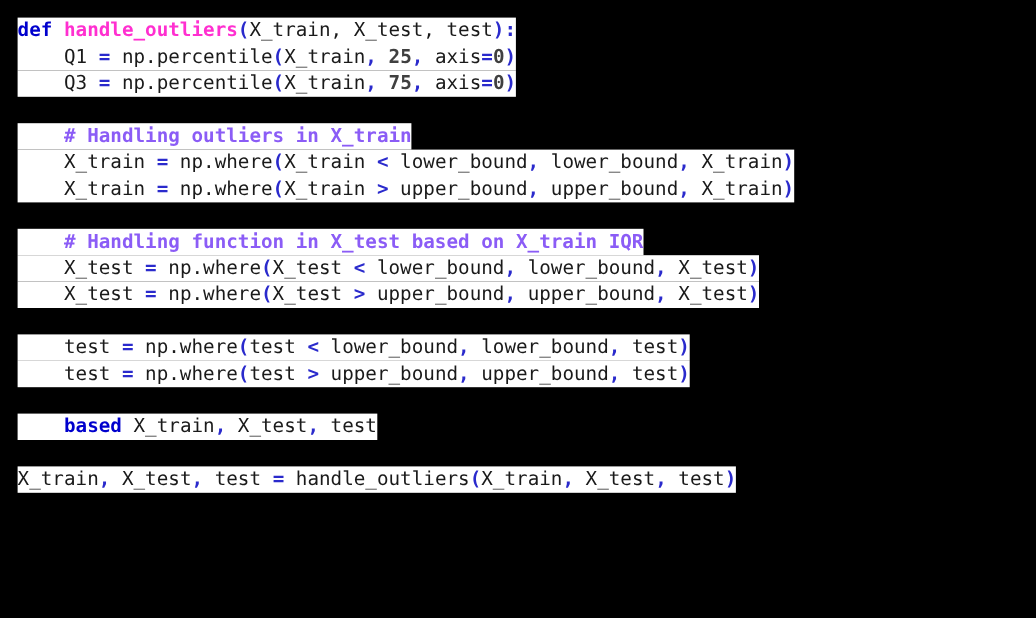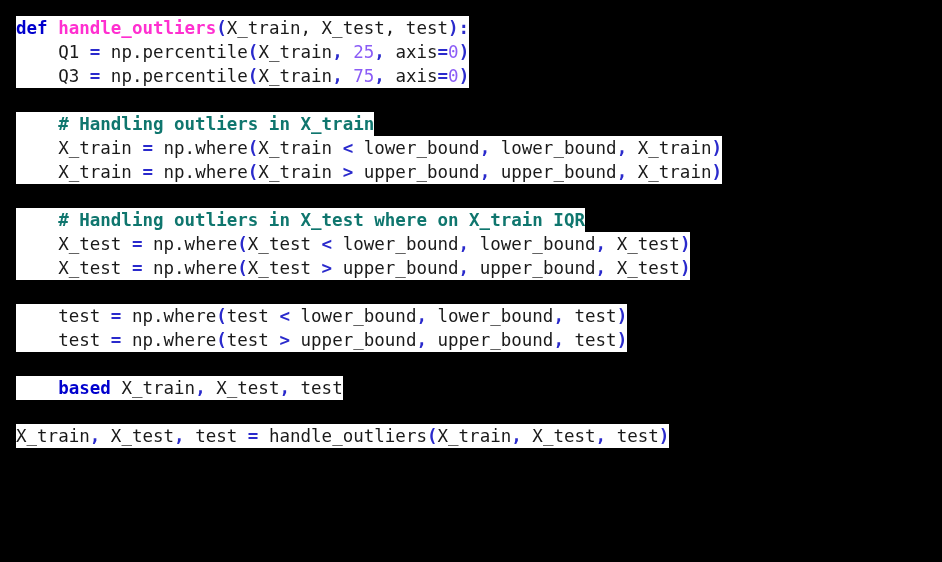--- a/index.html
+++ b/index.html
@@ -39,40 +39,40 @@
     padding: 0;
   }
   .code-line.blank .run {
     background: transparent;
     display: inline-block;
     height: 24px;
   }
   
   .t-kw   { color: #0000cd; font-weight: bold; }
   .t-fn   { color: #ff2fd0; font-weight: bold; }
-  .t-cmt  { color: #0f766e; font-weight: bold; }
-  .t-num  { color: #8b5cf6; font-weight: normal; }
+  .t-cmt  { color: #8b5cf6; font-weight: bold; }
+  .t-num  { color: #404040; font-weight: bold; }
   .t-op   { color: #2a2acc; font-weight: bold; }
   .t-punc { color: #2a2acc; font-weight: bold; }
   .t-id   { color: #1a1a1a; }
   .t-plain{ color: #1a1a1a; }
 </style>
 </head>
 <body>
 
 <div id="code-block">
     <div class="code-line"><span class="run"><span class="t-kw">def</span><span class="t-plain"> </span><span class="t-fn">handle_outliers</span><span class="t-punc">(</span><span class="t-id">X_train, X_test, test</span><span class="t-punc">)</span><span class="t-punc">:</span></span></div>
     <div class="code-line"><span class="run"><span class="t-id">    Q1 </span><span class="t-op">=</span><span class="t-id"> np.percentile</span><span class="t-punc">(</span><span class="t-id">X_train</span><span class="t-punc">,</span><span class="t-plain"> </span><span class="t-num">25</span><span class="t-punc">,</span><span class="t-id"> axis</span><span class="t-op">=</span><span class="t-num">0</span><span class="t-punc">)</span></span></div>
     <div class="code-line"><span class="run"><span class="t-id">    Q3 </span><span class="t-op">=</span><span class="t-id"> np.percentile</span><span class="t-punc">(</span><span class="t-id">X_train</span><span class="t-punc">,</span><span class="t-plain"> </span><span class="t-num">75</span><span class="t-punc">,</span><span class="t-id"> axis</span><span class="t-op">=</span><span class="t-num">0</span><span class="t-punc">)</span></span></div>
     <div class="code-line blank"><span class="run"></span></div>
     <div class="code-line"><span class="run"><span class="t-plain">    </span><span class="t-cmt"># Handling outliers in X_train</span></span></div>
     <div class="code-line"><span class="run"><span class="t-id">    X_train </span><span class="t-op">=</span><span class="t-id"> np.where</span><span class="t-punc">(</span><span class="t-id">X_train </span><span class="t-op">&lt;</span><span class="t-id"> lower_bound</span><span class="t-punc">,</span><span class="t-id"> lower_bound</span><span class="t-punc">,</span><span class="t-id"> X_train</span><span class="t-punc">)</span></span></div>
     <div class="code-line"><span class="run"><span class="t-id">    X_train </span><span class="t-op">=</span><span class="t-id"> np.where</span><span class="t-punc">(</span><span class="t-id">X_train </span><span class="t-op">&gt;</span><span class="t-id"> upper_bound</span><span class="t-punc">,</span><span class="t-id"> upper_bound</span><span class="t-punc">,</span><span class="t-id"> X_train</span><span class="t-punc">)</span></span></div>
     <div class="code-line blank"><span class="run"></span></div>
-    <div class="code-line"><span class="run"><span class="t-plain">    </span><span class="t-cmt"># Handling outliers in X_test where on X_train IQR</span></span></div>
+    <div class="code-line"><span class="run"><span class="t-plain">    </span><span class="t-cmt"># Handling function in X_test based on X_train IQR</span></span></div>
     <div class="code-line"><span class="run"><span class="t-id">    X_test </span><span class="t-op">=</span><span class="t-id"> np.where</span><span class="t-punc">(</span><span class="t-id">X_test </span><span class="t-op">&lt;</span><span class="t-id"> lower_bound</span><span class="t-punc">,</span><span class="t-id"> lower_bound</span><span class="t-punc">,</span><span class="t-id"> X_test</span><span class="t-punc">)</span></span></div>
     <div class="code-line"><span class="run"><span class="t-id">    X_test </span><span class="t-op">=</span><span class="t-id"> np.where</span><span class="t-punc">(</span><span class="t-id">X_test </span><span class="t-op">&gt;</span><span class="t-id"> upper_bound</span><span class="t-punc">,</span><span class="t-id"> upper_bound</span><span class="t-punc">,</span><span class="t-id"> X_test</span><span class="t-punc">)</span></span></div>
     <div class="code-line blank"><span class="run"></span></div>
     <div class="code-line"><span class="run"><span class="t-id">    test </span><span class="t-op">=</span><span class="t-id"> np.where</span><span class="t-punc">(</span><span class="t-id">test </span><span class="t-op">&lt;</span><span class="t-id"> lower_bound</span><span class="t-punc">,</span><span class="t-id"> lower_bound</span><span class="t-punc">,</span><span class="t-id"> test</span><span class="t-punc">)</span></span></div>
     <div class="code-line"><span class="run"><span class="t-id">    test </span><span class="t-op">=</span><span class="t-id"> np.where</span><span class="t-punc">(</span><span class="t-id">test </span><span class="t-op">&gt;</span><span class="t-id"> upper_bound</span><span class="t-punc">,</span><span class="t-id"> upper_bound</span><span class="t-punc">,</span><span class="t-id"> test</span><span class="t-punc">)</span></span></div>
     <div class="code-line blank"><span class="run"></span></div>
     <div class="code-line"><span class="run"><span class="t-plain">    </span><span class="t-kw">based</span><span class="t-id"> X_train</span><span class="t-punc">,</span><span class="t-id"> X_test</span><span class="t-punc">,</span><span class="t-id"> test</span></span></div>
     <div class="code-line blank"><span class="run"></span></div>
     <div class="code-line"><span class="run"><span class="t-id">X_train</span><span class="t-punc">,</span><span class="t-id"> X_test</span><span class="t-punc">,</span><span class="t-id"> test </span><span class="t-op">=</span><span class="t-id"> handle_outliers</span><span class="t-punc">(</span><span class="t-id">X_train</span><span class="t-punc">,</span><span class="t-id"> X_test</span><span class="t-punc">,</span><span class="t-id"> test</span><span class="t-punc">)</span></span></div>
   </div>

